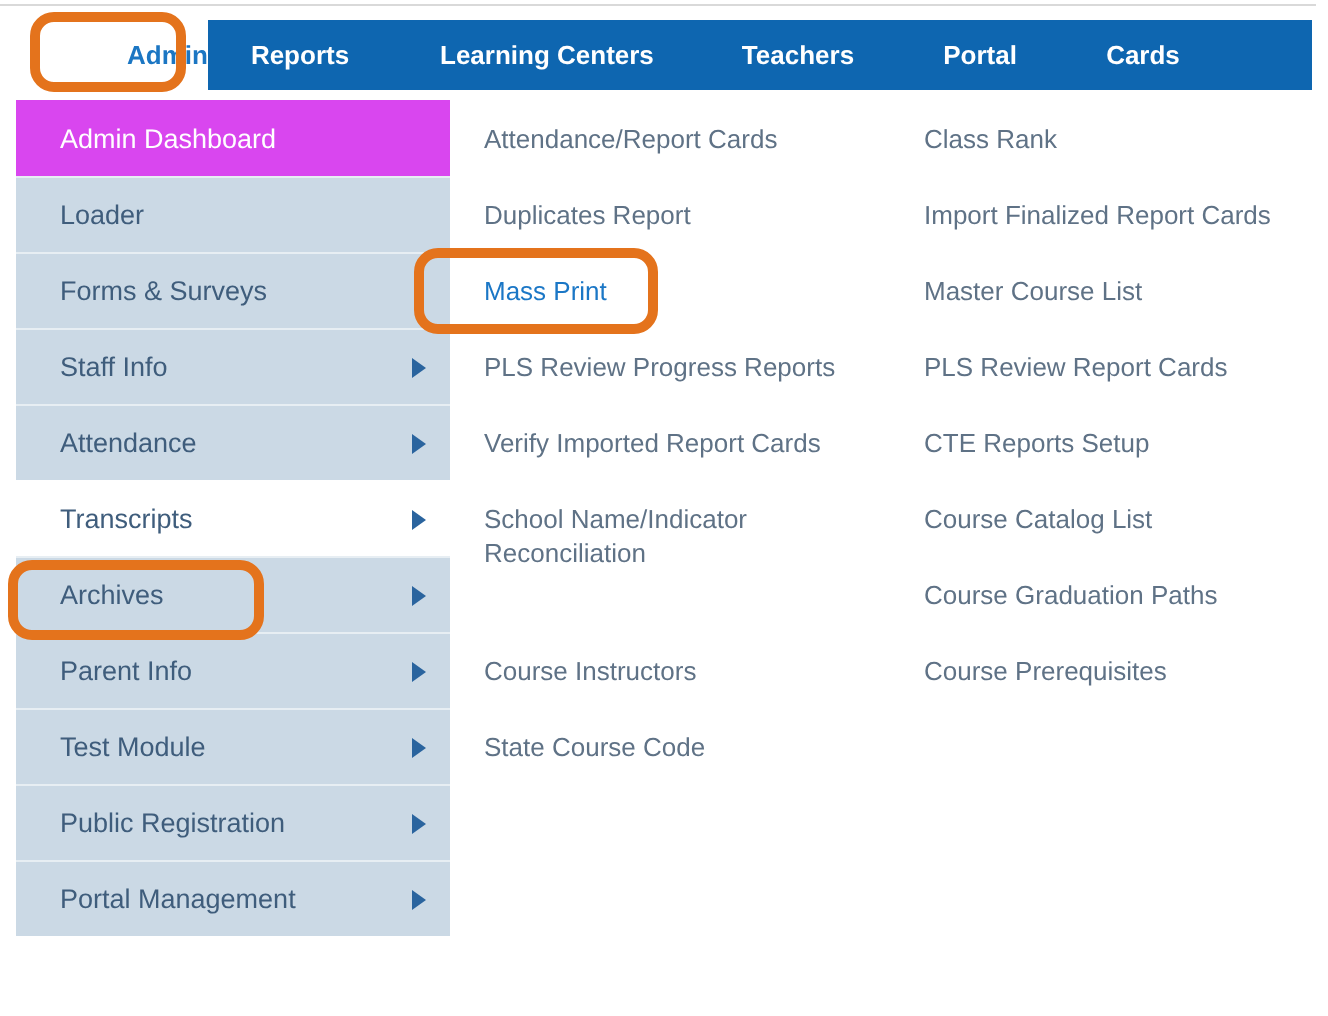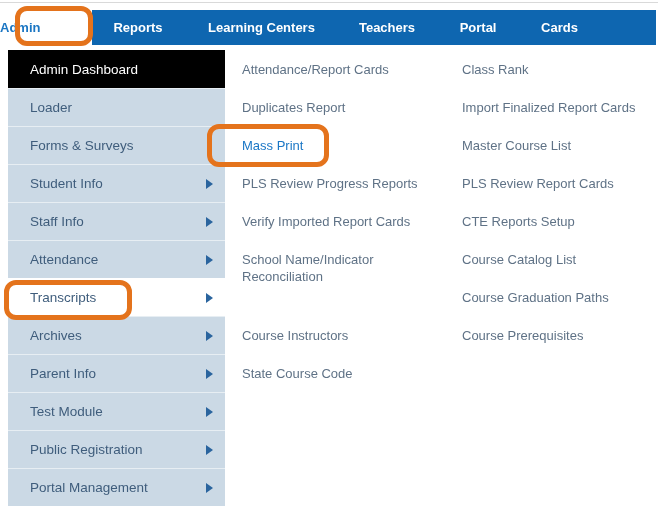--- a/index.html
+++ b/index.html
@@ -21,23 +21,24 @@
   
   .topnav {
     position: absolute; top: 10px; left: 0;
     width: 656px; height: 35px;
     display: flex; align-items: stretch;
     background: transparent;
   }
   .topnav .active-tab {
     width: 92px; height: 100%;
     background: #ffffff;
-    display: flex; align-items: center; justify-content: flex-start;
+    display: flex; align-items: center; justify-content: flex-end;
     color: #1b76c3; font-size: 13px; font-weight: 700;
     cursor: pointer;
+    margin-left: 12px;
   }
   .topnav .nav-rest {
     flex: 1; height: 100%;
     background: #0e66b0;
     display: flex; align-items: center;
     padding-left: 20px;
   }
   .topnav .nav-item {
     color: #ffffff; font-size: 13px; font-weight: 700;
     margin-right: 44px;
@@ -60,21 +61,21 @@
     height: 38px;
     display: flex; align-items: center;
     padding: 0 12px 0 22px;
     background: #cbd9e5;
     color: #3f5d7c;
     font-size: 13.5px;
     border-top: 1px solid rgba(255,255,255,0.55);
     cursor: pointer;
   }
   .side-item:first-child { border-top: none; }
-  .side-item.highlighted { background: #000000; color: #ffffff; }
+  .side-item.highlighted { background: #d946ef; color: #ffffff; }
   .side-item.active-row  { background: #ffffff; }
   .side-label { flex: 1; white-space: nowrap; }
   .arrow-right {
     width: 0; height: 0;
     border-left: 7px solid #2a649e;
     border-top: 5px solid transparent;
     border-bottom: 5px solid transparent;
     flex: 0 0 auto;
   }
 
@@ -135,24 +136,20 @@
   <div class="side-item highlighted">
     <span class="side-label">Admin Dashboard</span>
   </div>
   <div class="side-item">
     <span class="side-label">Loader</span>
   </div>
   <div class="side-item">
     <span class="side-label">Forms &amp; Surveys</span>
   </div>
   <div class="side-item">
-    <span class="side-label">Student Info</span>
-    <span class="arrow-right"></span>
-  </div>
-  <div class="side-item">
     <span class="side-label">Staff Info</span>
     <span class="arrow-right"></span>
   </div>
   <div class="side-item">
     <span class="side-label">Attendance</span>
     <span class="arrow-right"></span>
   </div>
   <div class="side-item active-row">
     <span class="side-label">Transcripts</span>
     <span class="arrow-right"></span>

